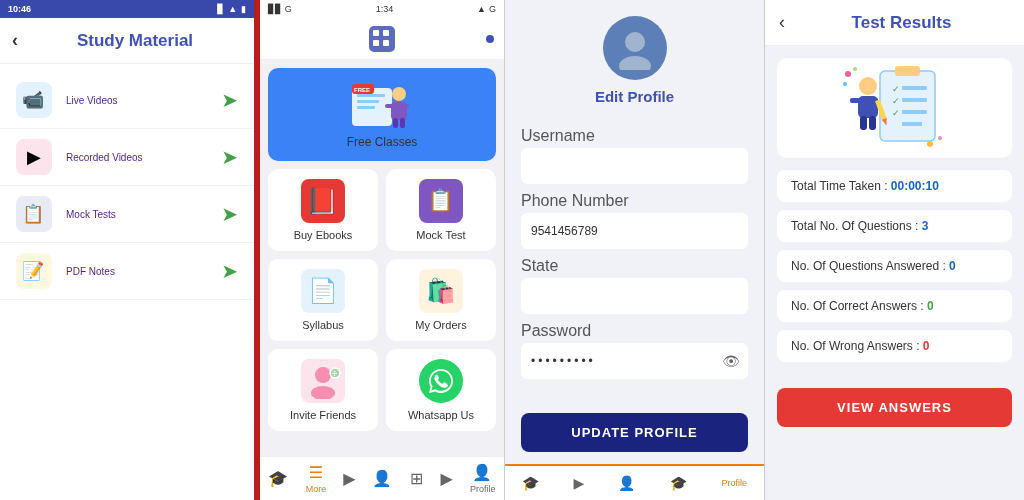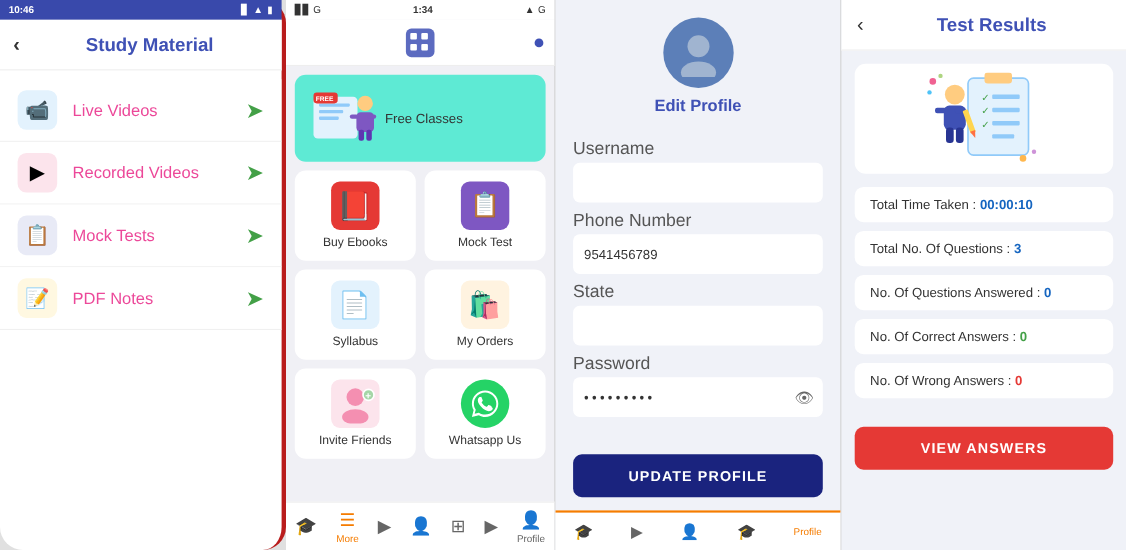--- a/index.html
+++ b/index.html
@@ -13,23 +13,22 @@
       background: #e0e0e0;
     }
 
     
     .panel1 {
       width: 260px;
       height: 500px;
       background: #fff;
       display: flex;
       flex-direction: column;
-      border-right: 4px solid #b91c1c;
+      border-right: 6px solid #b91c1c;
       flex-shrink: 0;
-      border-radius: 21px;
     }
     .panel1-header {
       background: #fff;
       padding: 8px 12px;
       display: flex;
       align-items: center;
       gap: 10px;
       border-bottom: 1px solid #eee;
       height: 46px;
     }
@@ -81,22 +80,22 @@
       margin-right: 14px;
       font-size: 18px;
       flex-shrink: 0;
     }
     .icon-live { background: #e3f2fd; }
     .icon-recorded { background: #fce4ec; }
     .icon-mock { background: #e8eaf6; }
     .icon-pdf { background: #fff8e1; }
     .p1-item-label {
       flex: 1;
-      font-size: 15px;
-      color: #ec4899;
+      font-size: 10px;
+      color: #4c1d95;
       font-weight: 500;
     }
     .p1-arrow {
       color: #43a047;
       font-size: 20px;
     }
 
     
     .panel2 {
       width: 245px;
@@ -109,21 +108,21 @@
     }
     .p2-status-bar {
       background: #fff;
       height: 18px;
       display: flex;
       align-items: center;
       padding: 0 8px;
       font-size: 9px;
       color: #333;
     }
-    .p2-status-time { font-weight: bold; margin: 0 auto; }
+    .p2-status-time { font-weight: normal; margin: 0 auto; }
     .p2-status-left { display: flex; gap: 3px; align-items: center; }
     .p2-status-right { display: flex; gap: 3px; align-items: center; }
 
     .p2-top-bar {
       background: #fff;
       height: 42px;
       display: flex;
       align-items: center;
       justify-content: center;
       border-bottom: 1px solid #eee;
@@ -142,26 +141,26 @@
       border-radius: 50%;
     }
 
     .p2-content {
       flex: 1;
       overflow-y: auto;
       padding: 8px;
     }
 
     .p2-free-classes {
-      background: #5eead4;
+      background: #3b82f6;
       border-radius: 10px;
       padding: 12px;
       margin-bottom: 8px;
       display: flex;
-      flex-direction: row;
+      flex-direction: column;
       align-items: center;
     }
     
     .p2-free-label {
       font-size: 12px;
       color: #333;
       font-weight: 500;
     }
 
     .p2-grid {

